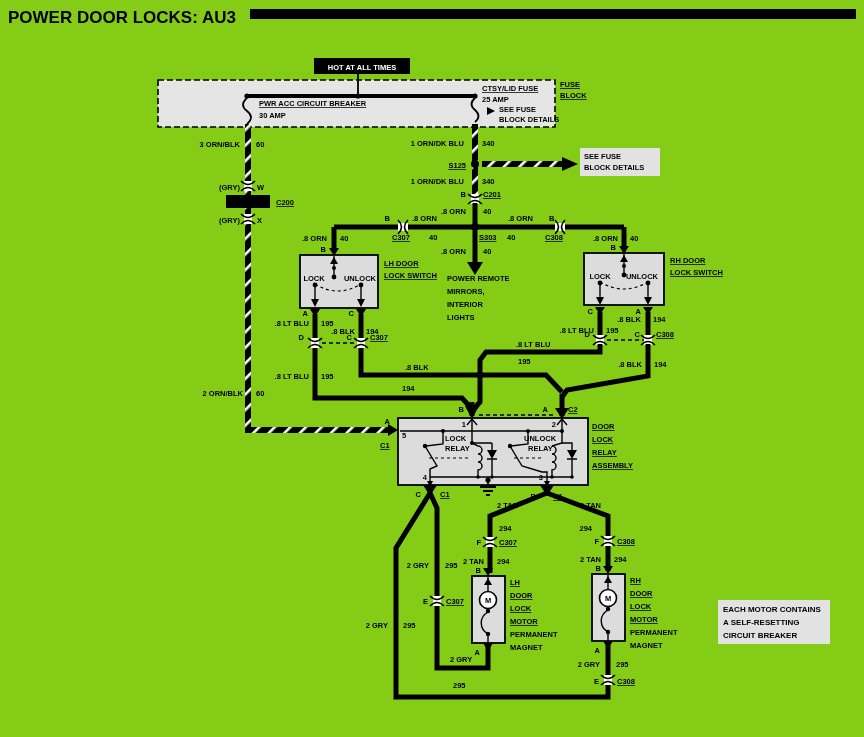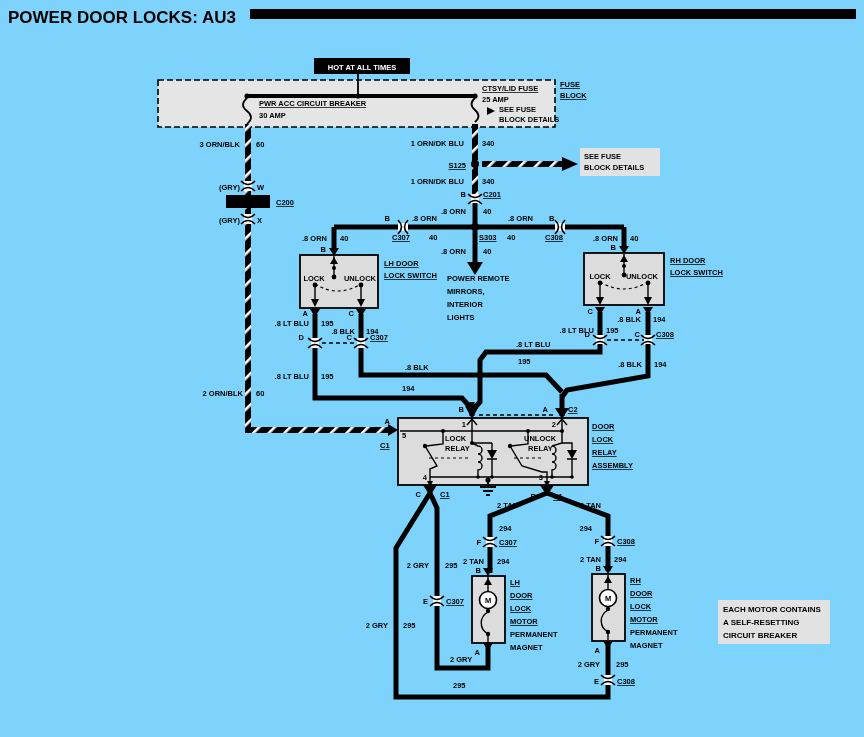--- a/index.html
+++ b/index.html
@@ -1,16 +1,16 @@
 <!DOCTYPE html>
 <html><head>
 <meta charset="utf-8">
 <style>
   html,body{margin:0;padding:0;background:#fff;}
-  #stage{position:relative;width:864px;height:737px;background:#7dd3fc;font-family:"Liberation Sans",sans-serif;}
+  #stage{position:relative;width:864px;height:737px;background:#84cc16;font-family:"Liberation Sans",sans-serif;}
   svg text{font:bold 7.5px "Liberation Sans",sans-serif;fill:#000;}
   text.ttl{font:bold 17px "Liberation Sans",sans-serif;}
   text.n8{font:bold 8px "Liberation Sans",sans-serif;}
   text.wt{fill:#fff;}
   .e{text-anchor:end}.m{text-anchor:middle}.u{text-decoration:underline}
   .k5{stroke:#000;stroke-width:5;fill:none;stroke-linejoin:miter}
   .k4{stroke:#000;stroke-width:4;fill:none}
   .k2{stroke:#000;stroke-width:1.8;fill:none}
   .k1{stroke:#000;stroke-width:1.4;fill:none}
   .h5{stroke:url(#hp);stroke-width:6;fill:none}

